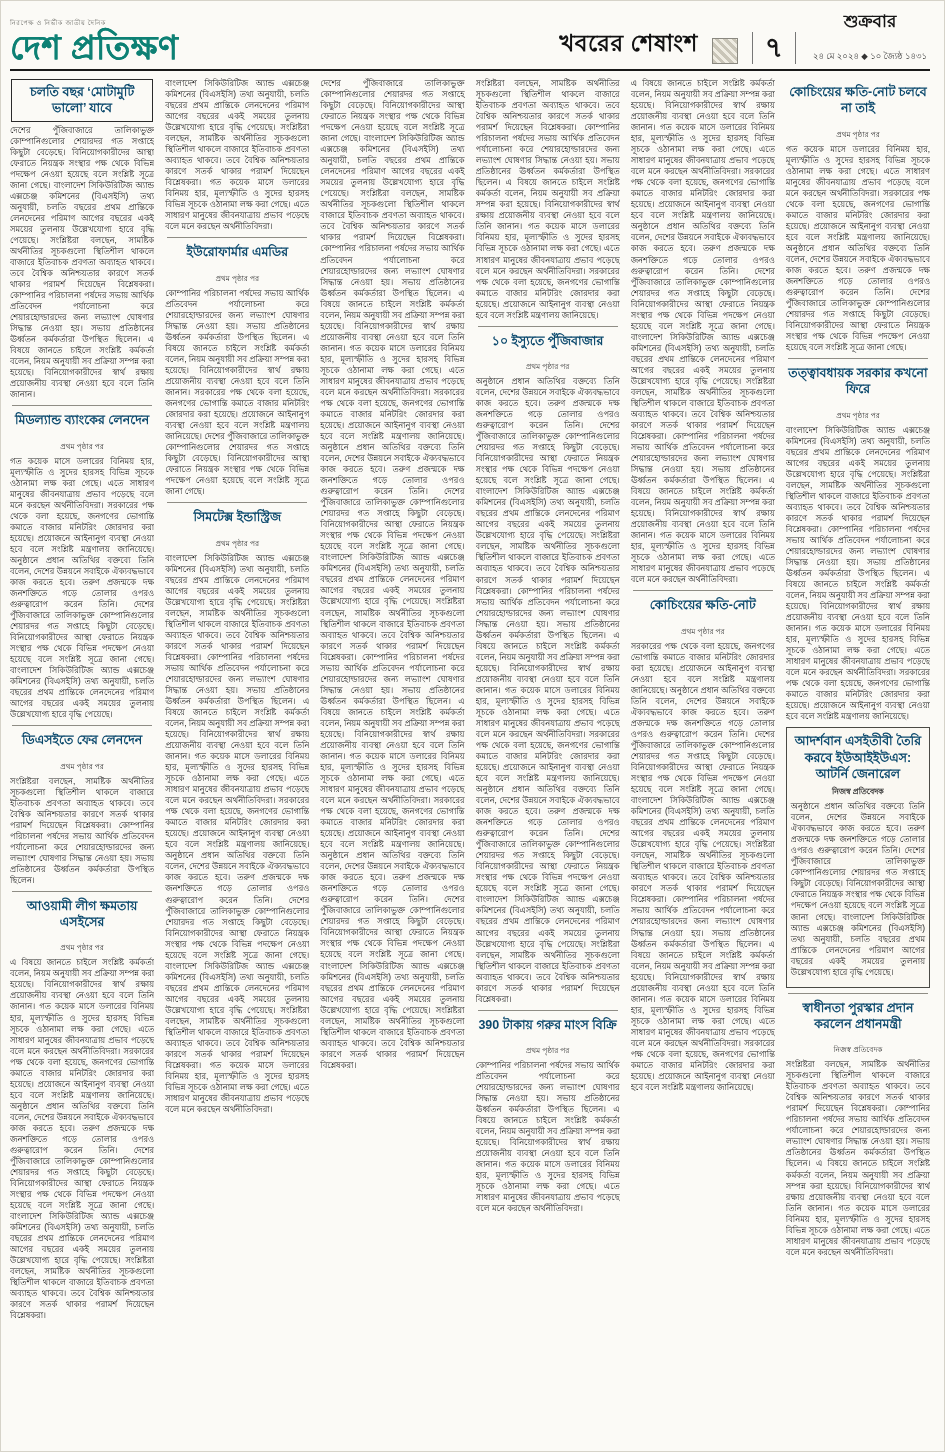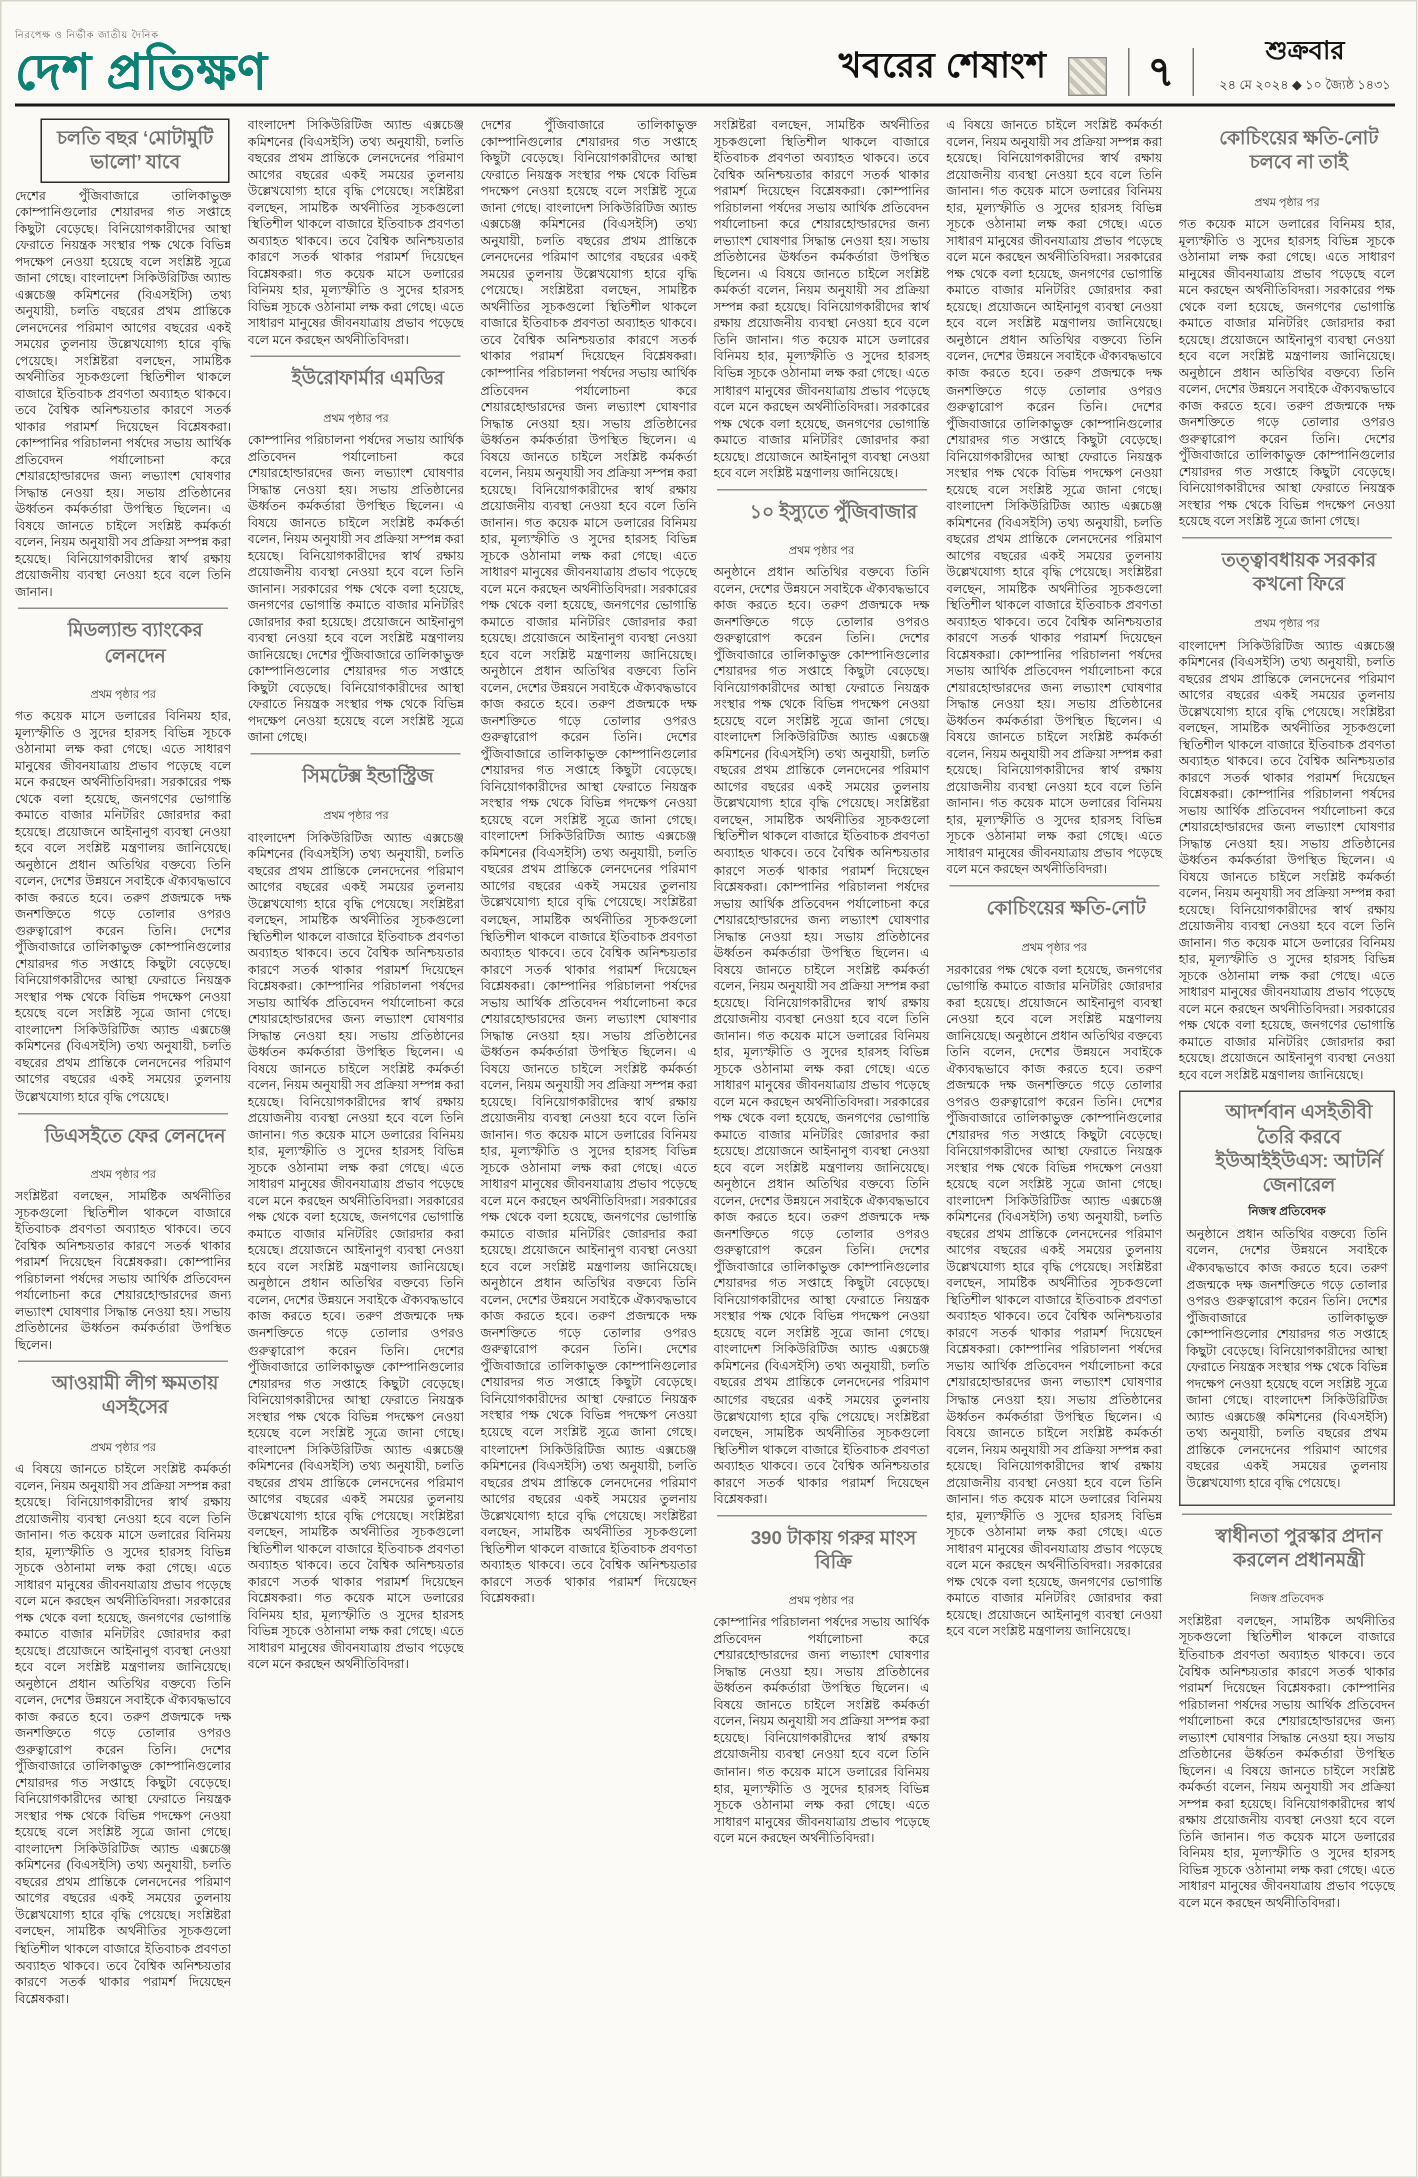--- a/index.html
+++ b/index.html
@@ -39,39 +39,39 @@
     background:
       repeating-linear-gradient(45deg,#c9c5b8 0 3px,#efece2 3px 6px);
   }
   .pagenum {
     font-size:28px; font-weight:bold; line-height:1;
     padding:2px 12px;
     border-left:1px solid #777; border-right:1px solid #777;
   }
   .dateblock { text-align:center; min-width:120px; }
   .weekday { font-size:17px; font-weight:bold; }
-  .dateline { font-size:8.5px; color:#333; margin-top:2px; }
+  .dateline { font-size:8.5px; color:#333; margin-top:14px; }
   
   .columns {
     flex:1 1 auto;
     display:flex; gap:11px;
     margin-top:7px;
     overflow:hidden;
   }
   .column { flex:1 1 0; overflow:hidden; min-width:0; }
   .body {
     font-size:8.3px; line-height:1.33;
     text-align:justify; color:#232323;
     margin-bottom:4px;
     word-break:break-word;
   }
   .headline, .headline-boxed {
     font-size:12.5px; font-weight:bold; line-height:1.3;
-    text-align:center; color:#737373;
-    margin:6px 1px 3px 17px;
+    text-align:center; color:#0c4a6e;
+    margin:6px 1px 3px 1px;
   }
   .headline-boxed {
     border:1px solid #2b2b2b;
     padding:4px 3px;
     margin-top:1px;
   }
   .kicker {
     font-size:7.4px; text-align:center; color:#2e2e2e;
     margin-bottom:3px;
     margin-top:12px;

